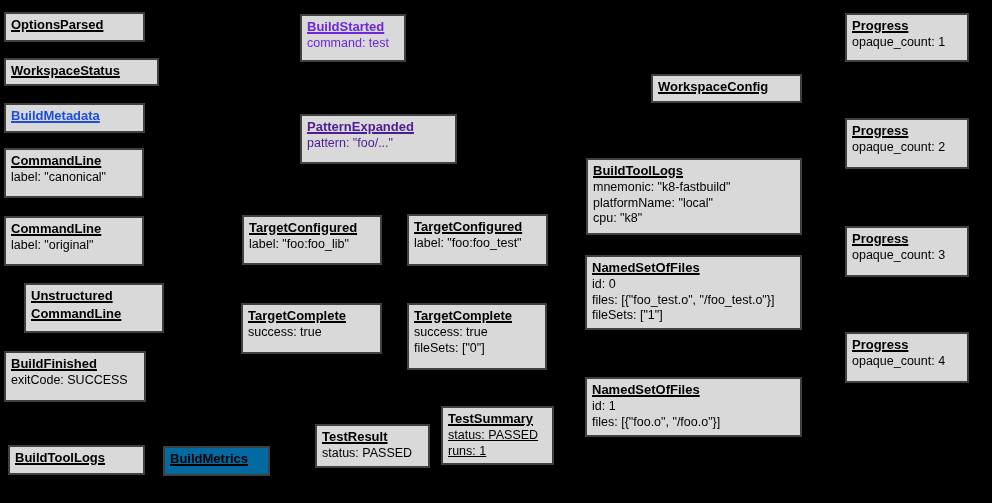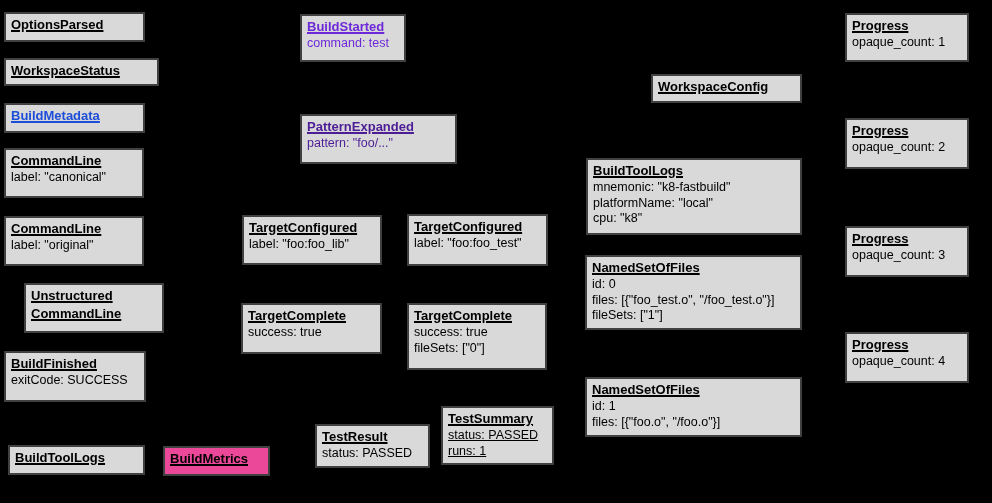--- a/index.html
+++ b/index.html
@@ -62,21 +62,21 @@
       <div class="node-title">Unstructured</div>
       <div class="node-title">CommandLine</div>
     </div>
     <div class="node" style="left: 4px; top: 351px; min-width: 142px; min-height: 51px; background: rgb(217, 217, 217); border-color: rgb(64, 64, 64); color: rgb(0, 0, 0);">
       <div class="node-title">BuildFinished</div>
       <div class="node-line">exitCode: SUCCESS</div>
     </div>
     <div class="node" style="left: 8px; top: 445px; min-width: 137px; min-height: 30px; background: rgb(217, 217, 217); border-color: rgb(64, 64, 64); color: rgb(0, 0, 0);">
       <div class="node-title">BuildToolLogs</div>
     </div>
-    <div class="node" style="left: 163px; top: 446px; min-width: 107px; min-height: 30px; background: #ec4899; border-color: rgb(64, 64, 64); color: rgb(0, 0, 0);">
+    <div class="node" style="left: 163px; top: 446px; min-width: 107px; min-height: 30px; background: #0369a1; border-color: rgb(64, 64, 64); color: rgb(0, 0, 0);">
       <div class="node-title">BuildMetrics</div>
     </div>
     <div class="node" style="left: 300px; top: 14px; min-width: 106px; min-height: 48px; background: rgb(217, 217, 217); border-color: rgb(64, 64, 64); color: #6d28d9;">
       <div class="node-title">BuildStarted</div>
       <div class="node-line">command: test</div>
     </div>
     <div class="node" style="left: 300px; top: 114px; min-width: 157px; min-height: 50px; background: rgb(217, 217, 217); border-color: rgb(64, 64, 64); color: #4c1d95;">
       <div class="node-title">PatternExpanded</div>
       <div class="node-line">pattern: "foo/..."</div>
     </div>

